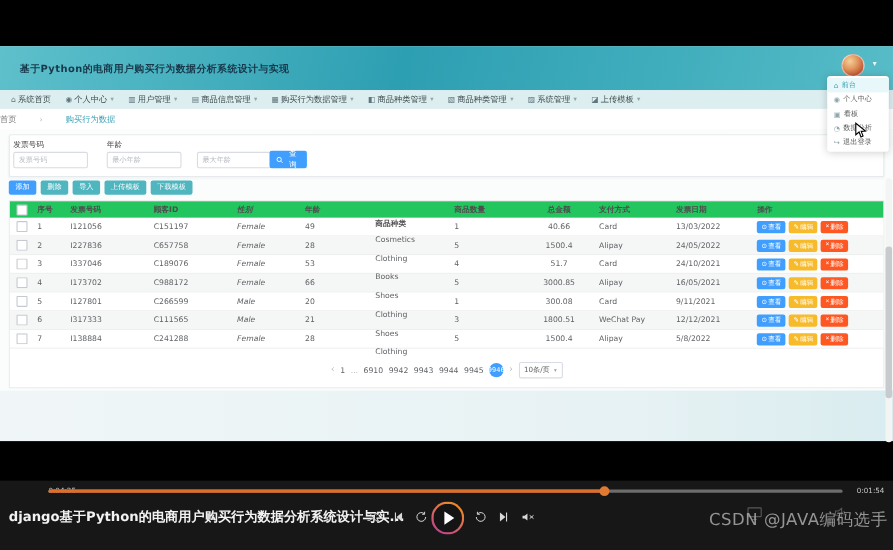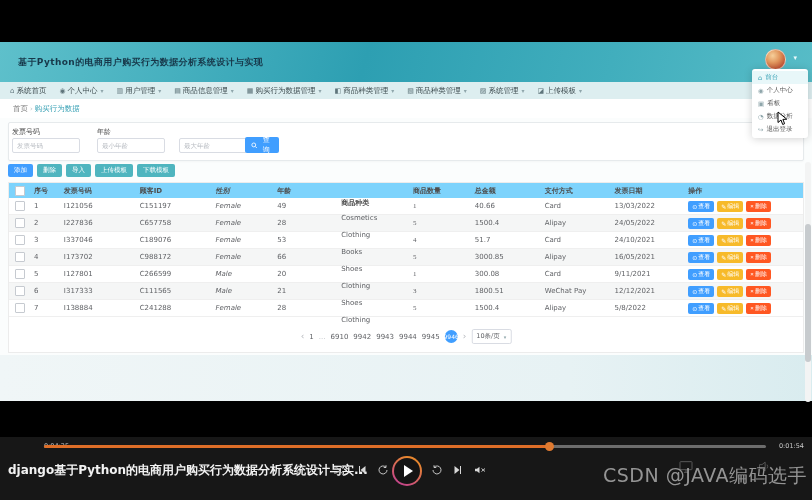--- a/index.html
+++ b/index.html
@@ -15,50 +15,50 @@
   .avatar{position:absolute;right:26px;top:7px;width:19px;height:19px;border-radius:50%;
           background:radial-gradient(circle at 35% 30%,#f6cf9a 0%,#e0955c 40%,#c05536 75%,#8c3b22 100%);
           border:1px solid rgba(255,255,255,.55);}
   .avatar-caret{position:absolute;right:15px;top:12px;font-size:7px;color:#eafafc;}
   .navbar{position:absolute;top:40px;left:0;right:0;height:17px;background:#ddeef0;
           display:flex;align-items:center;gap:13px;padding-left:10px;font-size:7.5px;color:#3c4a4e;}
   .nav-item{display:flex;align-items:center;gap:2px;cursor:pointer;white-space:nowrap;}
   .nav-icon{font-size:7px;color:#5f757b;}
   .nav-caret{font-size:6px;color:#8fa6ab;margin-left:1px;}
   .breadcrumb{position:absolute;top:57px;left:0;right:0;height:19px;background:#fff;
-              display:flex;align-items:center;gap:2px;padding-left:13px;font-size:7.5px;color:#777;}
+              display:flex;align-items:center;gap:21px;font-size:7.5px;color:#777;}
   .breadcrumb .crumb-active{color:#38a1b5;}
   .bc-sep{color:#b7c3c6;font-size:7px;}
   .content{position:absolute;top:76px;left:0;right:0;height:237px;background:#fbfdfd;}
   
   .filter-card{position:absolute;top:4px;left:8px;right:8px;height:37px;background:#fff;
                border:1px solid #e6eaec;border-radius:2px;box-shadow:0 1px 2px rgba(0,0,0,.03);}
   .f-label{position:absolute;top:4px;font-size:7px;color:#4a4a4a;}
   .f-input{position:absolute;top:15px;width:58px;height:13px;border:1px solid #d9dce3;border-radius:2px;
            font-size:6.5px;color:#555;padding:0 4px;outline:none;background:#fff;}
   .f-input::placeholder{color:#b8bcc2;}
   .search-btn{position:absolute;top:14px;left:236px;width:34px;height:16px;background:#409eff;color:#fff;
               border:none;border-radius:2px;font-size:7px;display:flex;align-items:center;justify-content:center;gap:2px;cursor:pointer;}
   
   .toolbar{position:absolute;top:46px;left:8px;display:flex;gap:4px;}
   .t-btn{height:13px;padding:0 6px;border:none;border-radius:2px;color:#fff;font-size:6.5px;
          display:flex;align-items:center;cursor:pointer;}
   .t-primary{background:#409eff;}
   .t-teal{background:#4fb5bf;}
   
   .table-card{position:absolute;top:64px;left:8px;right:8px;height:169px;background:#fff;border:1px solid #ececec;}
-  .thead{display:flex;align-items:center;height:15px;background:#7dd3fc;}
+  .thead{display:flex;align-items:center;height:15px;background:#22c55e;}
   .th{font-size:7px;color:#4e4e4e;font-weight:bold;padding-left:3px;box-sizing:border-box;white-space:nowrap;}
   .tr{display:flex;align-items:center;height:16px;border-bottom:1px solid #efefef;background:#fff;}
   .tr:nth-child(even){background:#f5f6f6;}
   .td{font-size:7px;color:#606266;padding-left:3px;box-sizing:border-box;white-space:nowrap;overflow:hidden;}
   .c-check{width:22px;display:flex;justify-content:center;padding-left:0;}
   .cb{width:8px;height:8px;border:1px solid #c6cad0;border-radius:1px;background:#fff;cursor:pointer;}
   .c-idx{width:30px;}.c-invoice{width:76px;}.c-cust{width:76px;}.c-gender{width:62px;font-style:italic;}
-  .c-age{width:64px;}.c-cat{width:72px;margin-top:24px;}.c-qty{width:62px;font-family:Liberation Serif, serif;}.c-total{width:70px;}
+  .c-age{width:64px;}.c-cat{width:72px;margin-top:24px;}.c-qty{width:62px;}.c-total{width:70px;text-align:center;}
   .c-pay{width:70px;}.c-date{width:74px;}
   .c-ops{width:118px;display:flex;gap:3px;align-items:center;overflow:visible;}
   .op-btn{height:11px;padding:0 4px;border:none;border-radius:2px;color:#fff;font-size:6px;
           display:flex;align-items:center;gap:1px;cursor:pointer;}
   .op-view{background:#409eff;}.op-edit{background:#f7ba2a;}.op-del{background:#ff5722;}
   .op-ic{font-size:6px;}
   
   .pagination{position:absolute;left:50%;transform:translateX(-50%);bottom:8px;display:flex;
               align-items:center;gap:5px;font-size:7px;color:#606266;}
   .pg-arrow{color:#b4b7bc;cursor:pointer;font-size:9px;line-height:1;}
@@ -92,21 +92,21 @@
   .scrubber{position:absolute;top:-3px;width:9px;height:9px;border-radius:50%;background:#e07a30;transform:translateX(-4px);cursor:grab;}
   .vid-title{position:absolute;left:8px;top:25px;font-size:12px;font-weight:bold;color:#f2f2f2;white-space:nowrap;}
   .ctl{position:absolute;top:27px;width:12px;height:12px;cursor:pointer;}
   .ctl svg{display:block;}
   .play-button{position:absolute;left:392px;top:19px;width:26px;height:26px;border-radius:50%;cursor:pointer;
                border:2px solid transparent;
                background:linear-gradient(#141414,#141414) padding-box,
                           linear-gradient(210deg,#e8872f 20%,#c2418f 90%) border-box;}
   .play-button:after{content:"";position:absolute;left:10px;top:7px;border-left:9px solid #fff;
                      border-top:6px solid transparent;border-bottom:6px solid transparent;}
-  .watermark{position:absolute;right:5px;top:26px;font-size:19px;color:rgba(170,170,170,.85);
+  .watermark{position:absolute;right:5px;top:26px;font-size:15px;color:rgba(170,170,170,.85);
              letter-spacing:.5px;white-space:nowrap;}
   .wm-ghost{position:absolute;opacity:.35;}
 </style>
 </head>
 <body>
 
 <div class="stage">
 
   <div class="letterbox-top"></div>
 

